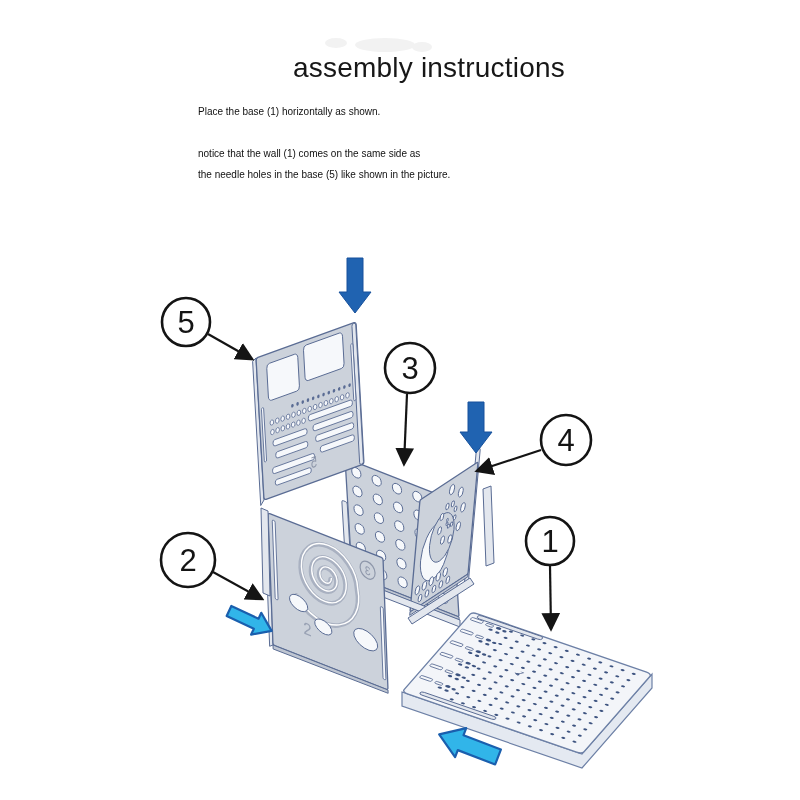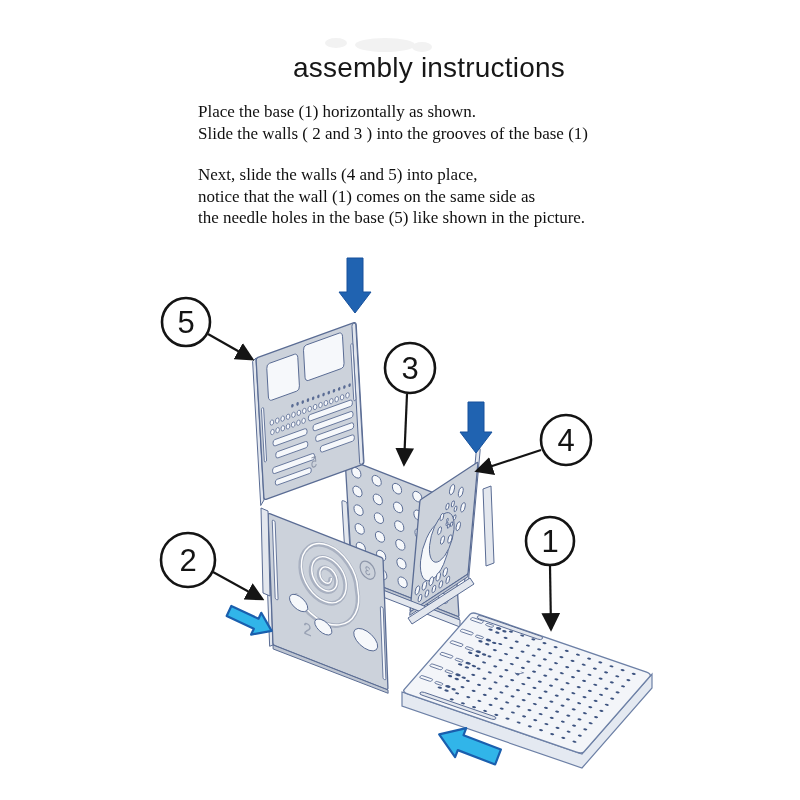--- a/index.html
+++ b/index.html
@@ -8,21 +8,21 @@
     background:#ffffff;
     font-family:"Liberation Sans", sans-serif;
     color:var(--ink,#141414);
   }
   .title{
     position:absolute;left:0;top:52px;width:778px;
     text-align:center;font-size:28px;letter-spacing:.2px;color:#171717;padding-left:40px;
   }
   .instructions{
     position:absolute;left:198px;top:101px;width:470px;
-    font-size:17px;line-height:21.6px;color:#101010;font-family:Liberation Serif, serif;
+    font-size:10px;line-height:21.6px;color:#101010;
   }
   .para{margin:0;}
   .para + .para{margin-top:20px;}
   svg{position:absolute;left:0;top:0;}
   svg *{vector-effect:non-scaling-stroke;}
   svg text{font-family:"Liberation Sans",sans-serif;}
 
   .panel      {fill:var(--panel-fill,#ccd2db);stroke:var(--panel-stroke,#5a6c94);stroke-width:1.3;}
   .panel2     {fill:var(--panel-fill,#ccd2db);stroke:var(--panel-stroke,#5a6c94);stroke-width:1;}
   .panel-light{fill:var(--panel-light,#e3e7ee);stroke:var(--panel-stroke,#5a6c94);stroke-width:1;}
@@ -50,24 +50,22 @@
   .watermark{fill:#f2f2f2;stroke:none;}
 </style>
 </head>
 <body>
 
 <div class="title">assembly instructions</div>
 
 <div class="instructions">
   <div class="para">
     <div>Place the base (1) horizontally as shown.</div>
-    <div>Slide the walls ( 2 and 3 ) into the grooves of the base (1)</div>
   </div>
   <div class="para">
-    <div>Next, slide the walls (4 and 5) into place,</div>
     <div>notice that the wall (1) comes on the same side as</div>
     <div>the needle holes in the base (5) like shown in the picture.</div>
   </div>
 </div>
 
 <svg width="800" height="800" viewBox="0 0 800 800">
   <defs>
     <marker id="ah" viewBox="0 0 10 10" refX="8.5" refY="5" markerWidth="8.5" markerHeight="8.5" orient="auto-start-reverse">
       <path d="M0,0 L10,5 L0,10 Z" fill="#141414"></path>
     </marker>

